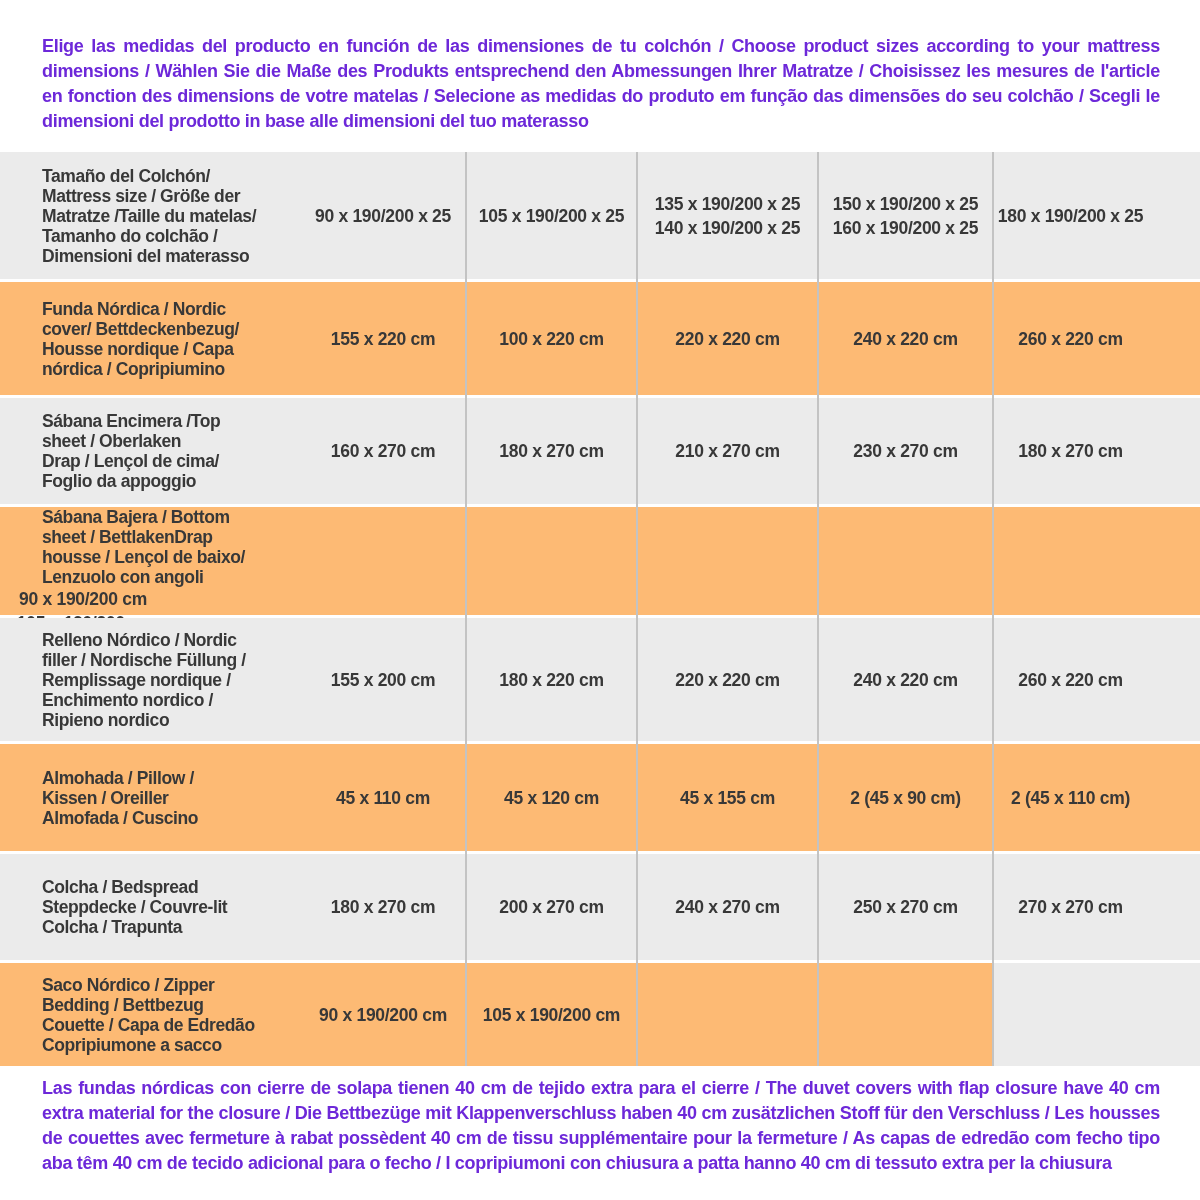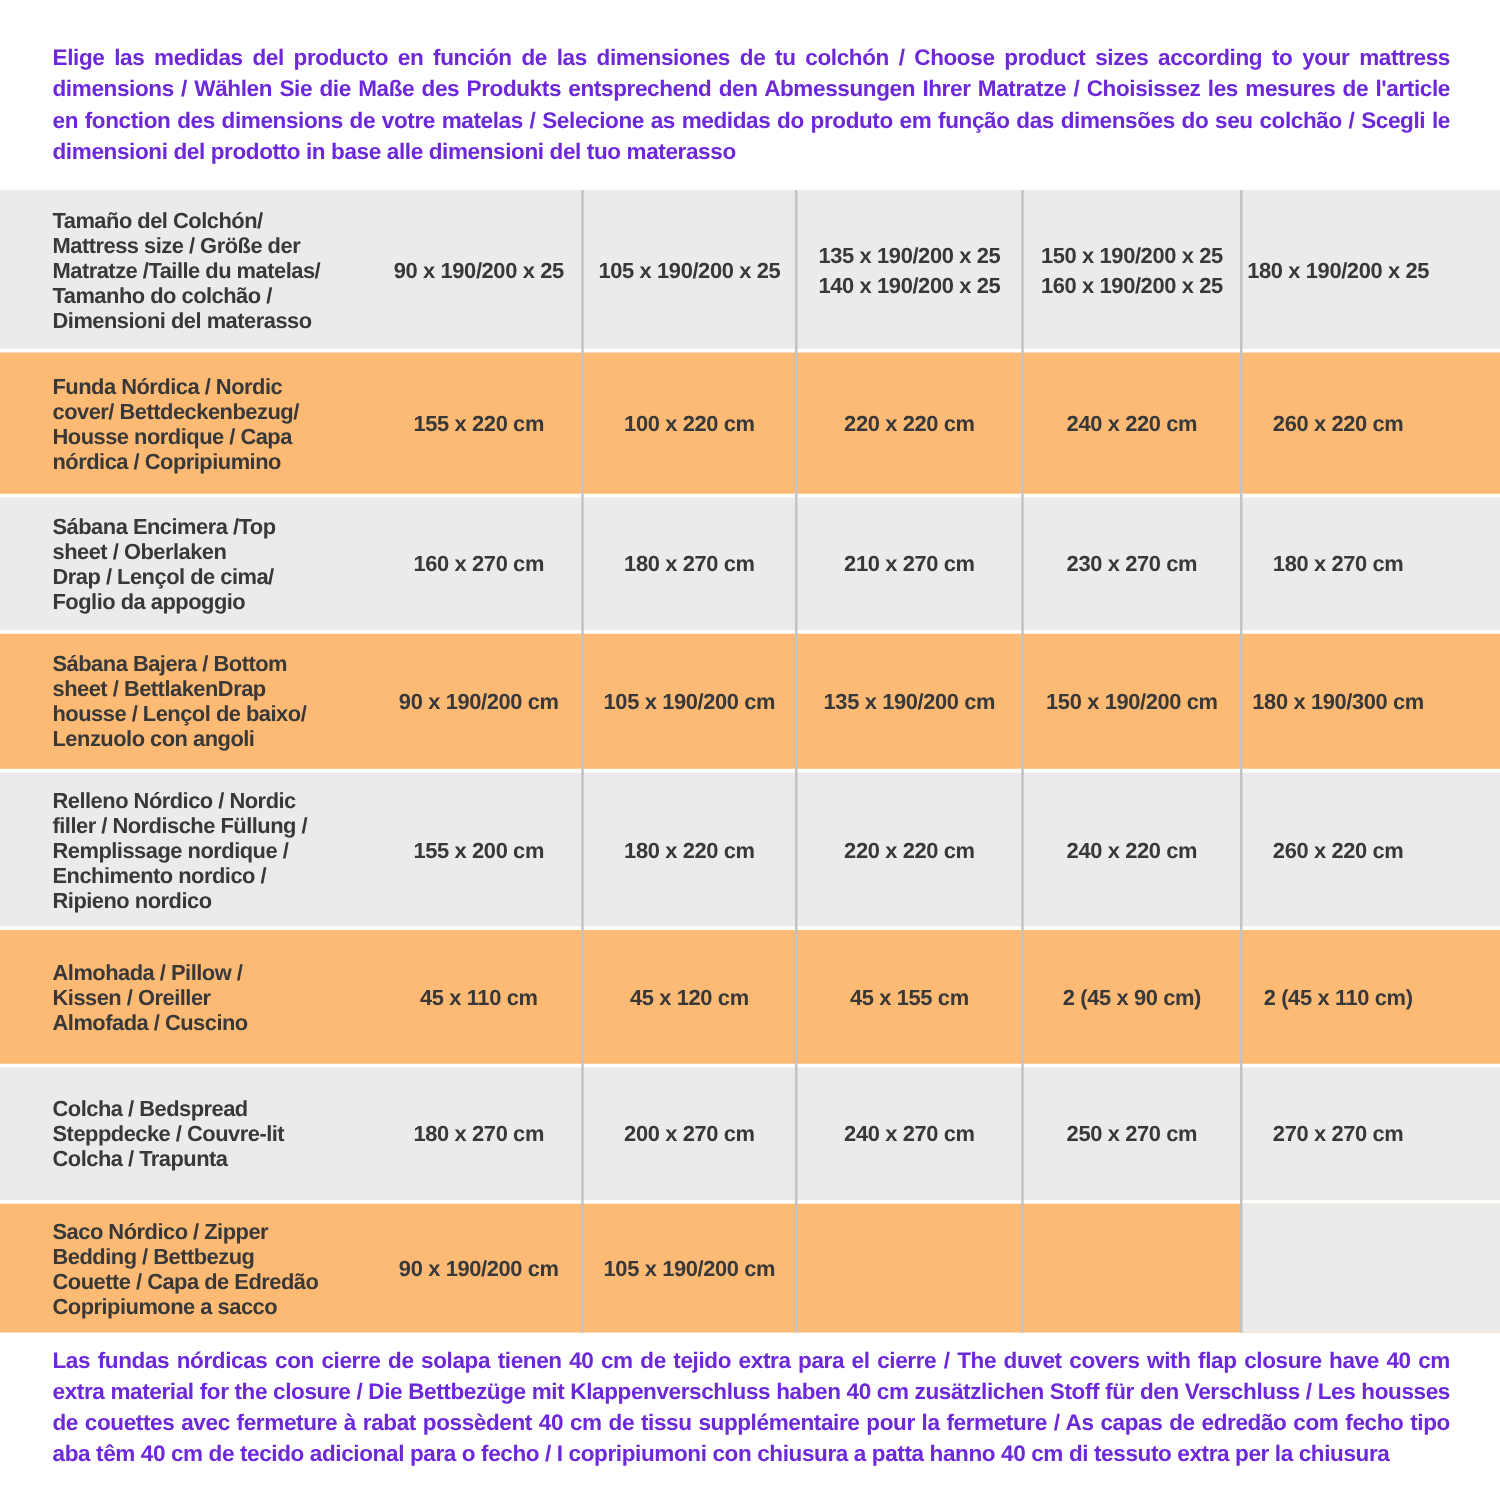--- a/index.html
+++ b/index.html
@@ -27,21 +27,21 @@
   }
   .vline{
     position:absolute;top:0;height:914px;width:2px;
     background:#c3c3c3;z-index:3;
   }
   .vl1{left:465px;} .vl2{left:636px;} .vl3{left:817px;} .vl4{left:992px;}
 
   .row{display:flex;margin-bottom:3px;position:relative;}
   .bg-g{background:#ebebeb;}
   .bg-w{background:#fdba74;}
-  .r-h{height:127px;} .r-0{height:113px;} .r-1{height:106px;} .r-2{height:108px;}
+  .r-h{height:127px;} .r-0{height:113px;} .r-1{height:106px;} .r-2{height:108px;flex-direction:column;}
   .r-3{height:123px;} .r-4{height:107px;} .r-5{height:106px;justify-content:center;} .r-6{height:103px;}
 
   .cell{
     display:flex;align-items:center;box-sizing:border-box;
     font-weight:700;white-space:pre-line;
   }
   .cell.label{
     width:300px;padding-left:42px;
     font-size:17.5px;line-height:20px;letter-spacing:-0.4px;
     text-align:left;

